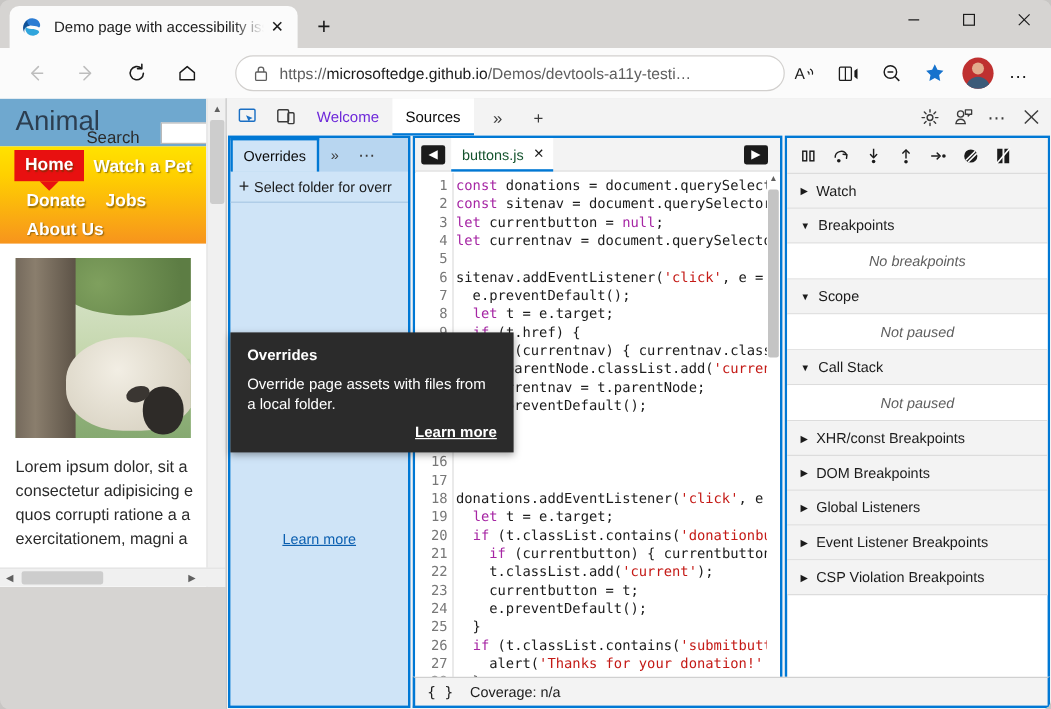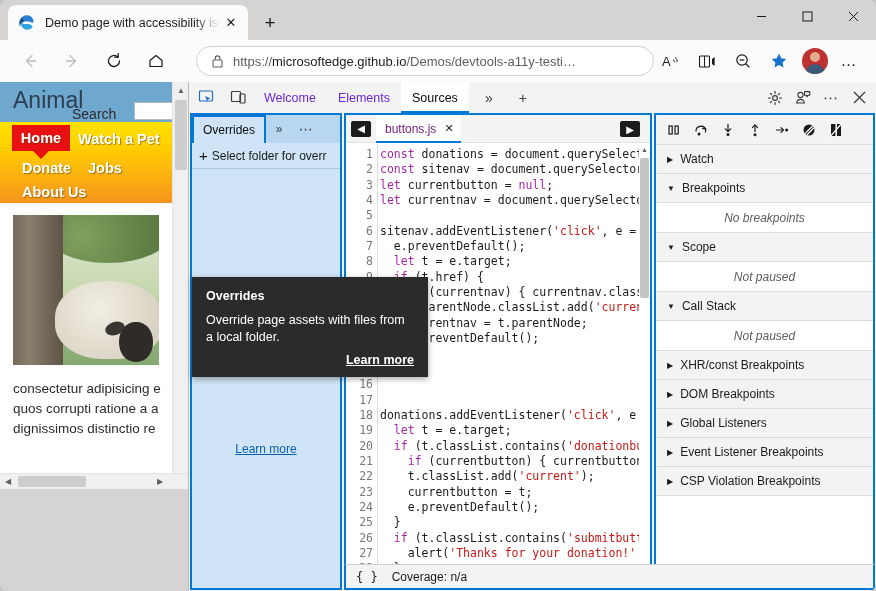--- a/index.html
+++ b/index.html
@@ -330,21 +330,21 @@
     border-radius: 2px;
   }
   #file-tab {
     height: 28px; padding: 0 7px 0 9px; background: #ffffff;
     display: flex; align-items: center; position: relative;
   }
   #file-tab::after {
     content: ""; position: absolute; left: 0; right: 0; bottom: 0;
     height: 2px; background: #0078d4;
   }
-  #file-tab-name { font-size: 12px; color: #701a75; }
+  #file-tab-name { font-size: 12px; color: #14532d; }
   #file-tab-close { margin-left: 8px; font-size: 11px; color: #1b1b1b; }
   #nav-right { position: absolute; right: 5px; top: 6px; }
 
   #code-area {
     position: absolute; left: 0; top: 29px; right: 0; bottom: 16px;
     background: #ffffff; overflow: hidden;
     font-family: "DejaVu Sans Mono", "Liberation Mono", monospace;
     font-size: 11.5px; line-height: 15.35px;
   }
   #gutter {
@@ -534,23 +534,24 @@
         <div class="sky"></div>
           <div class="ground"></div>
         <div class="canopy"></div>
           <div class="trunk"></div>
         <div class="sheepbody"></div>
           <div class="sheephead"></div>
           <div class="sheepear"></div>
       </div>
 
       <div id="page-text">
+        <div>Lorem ipsum dolor, sit a</div>
         <div>consectetur adipisicing e</div>
         <div>quos corrupti ratione a a</div>
-        <div>dignissimos distinctio re</div>
+        <div>exercitationem, magni a</div>
       </div>
     </div>
 
     <div id="vp-vscroll">
       <div class="arrow-up">▲</div>
       <div id="vp-vthumb"></div>
       <div class="arrow-dn">▼</div>
     </div>
     <div id="vp-hscroll">
       <div class="arrow-l">◀</div>
@@ -568,21 +569,20 @@
             <path d="M7 7l5.5 2.4-2.2.9-.9 2.2z" fill="#1a6fc4"></path>
           </svg>
       </div>
       <div class="dt-icon-btn">
         <svg width="17" height="17" viewBox="0 0 17 17">
             <rect x="1.5" y="2.5" width="9" height="10" rx="1" fill="none" stroke="#3b3b3b" stroke-width="1.2"></rect>
             <rect x="10" y="5" width="5" height="9" rx="1" fill="none" stroke="#3b3b3b" stroke-width="1.2"></rect>
           </svg>
       </div>
       <div class="dt-tab">Welcome</div>
-      <div class="dt-tab">Elements</div>
       <div class="dt-tab sel">Sources</div>
       <div id="dt-more-tabs">»</div>
       <div id="dt-addtab">+</div>
 
       <div class="dt-right-btn" id="dt-settings">
         <svg width="16" height="16" viewBox="0 0 16 16">
             <circle cx="8" cy="8" r="2.4" fill="none" stroke="#3b3b3b" stroke-width="1.2"></circle>
             <path d="M8 1.4v2M8 12.6v2M1.4 8h2M12.6 8h2M3.3 3.3l1.4 1.4M11.3 11.3l1.4 1.4M12.7 3.3l-1.4 1.4M4.7 11.3l-1.4 1.4" stroke="#3b3b3b" stroke-width="1.2" stroke-linecap="round"></path>
           </svg>
       </div>

